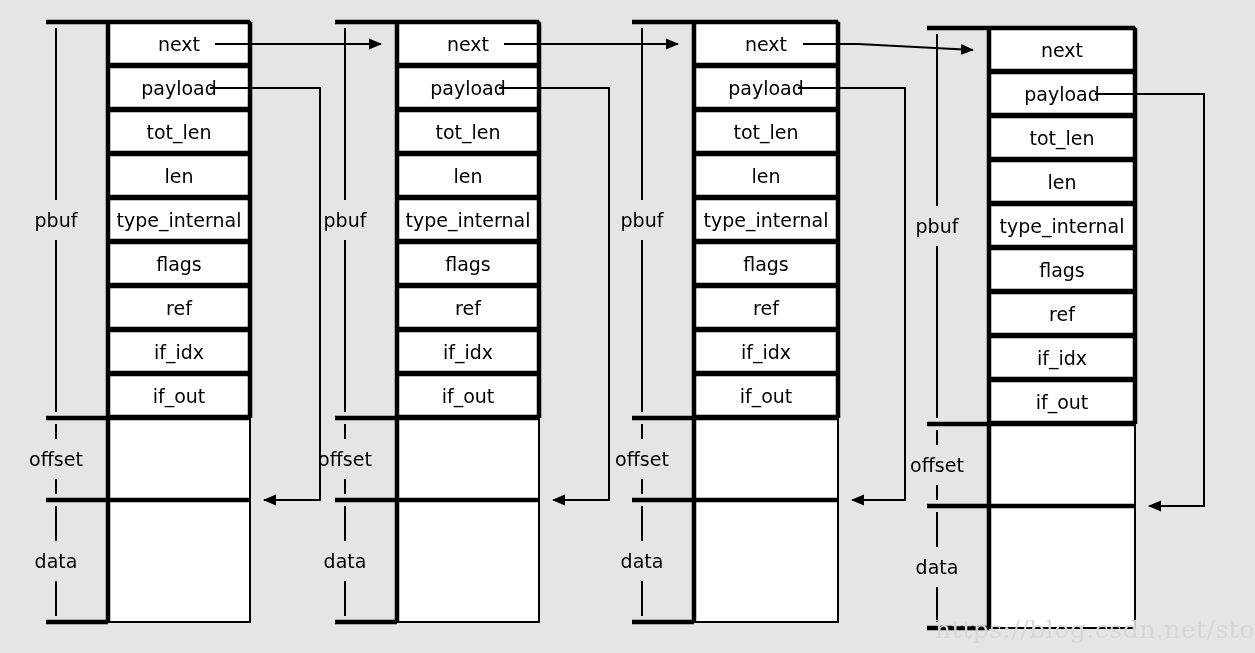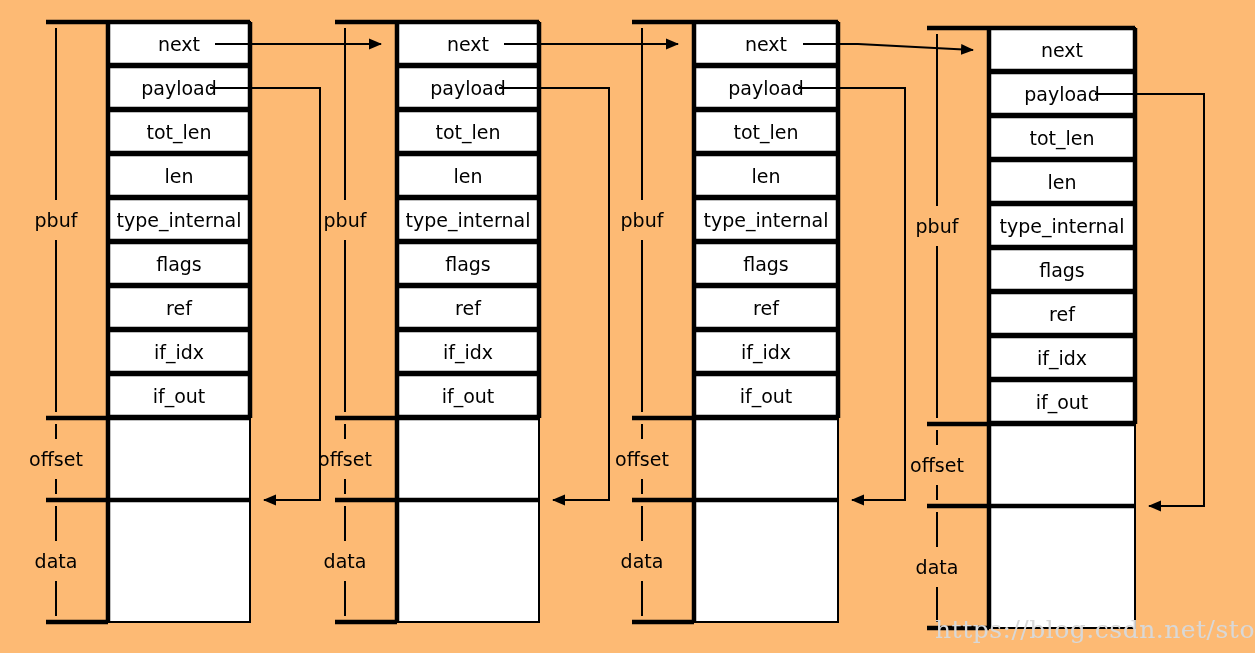--- a/index.html
+++ b/index.html
@@ -1,20 +1,20 @@
 <!DOCTYPE html>
 <html><head>
 <meta charset="utf-8">
 <style>
   html,body{margin:0;padding:0;background:#ffffff;}
   body{
     font-family:"DejaVu Sans","Liberation Sans",sans-serif;
     width:1255px;height:653px;overflow:hidden;
   }
-  #canvas{position:relative;width:1255px;height:653px;background:#fdba74;}
+  #canvas{position:relative;width:1255px;height:653px;background:#e5e5e5;}
   svg#diagram{position:absolute;left:0;top:0;width:1255px;height:653px;}
   .fieldlabel{
     font-family:"DejaVu Sans","Liberation Sans",sans-serif;
     font-size:19px;fill:#000;text-anchor:middle;dominant-baseline:middle;
   }
   .brlabel{
     font-family:"DejaVu Sans","Liberation Sans",sans-serif;
     font-size:19px;fill:#000;text-anchor:middle;dominant-baseline:middle;
   }
   .wm{

